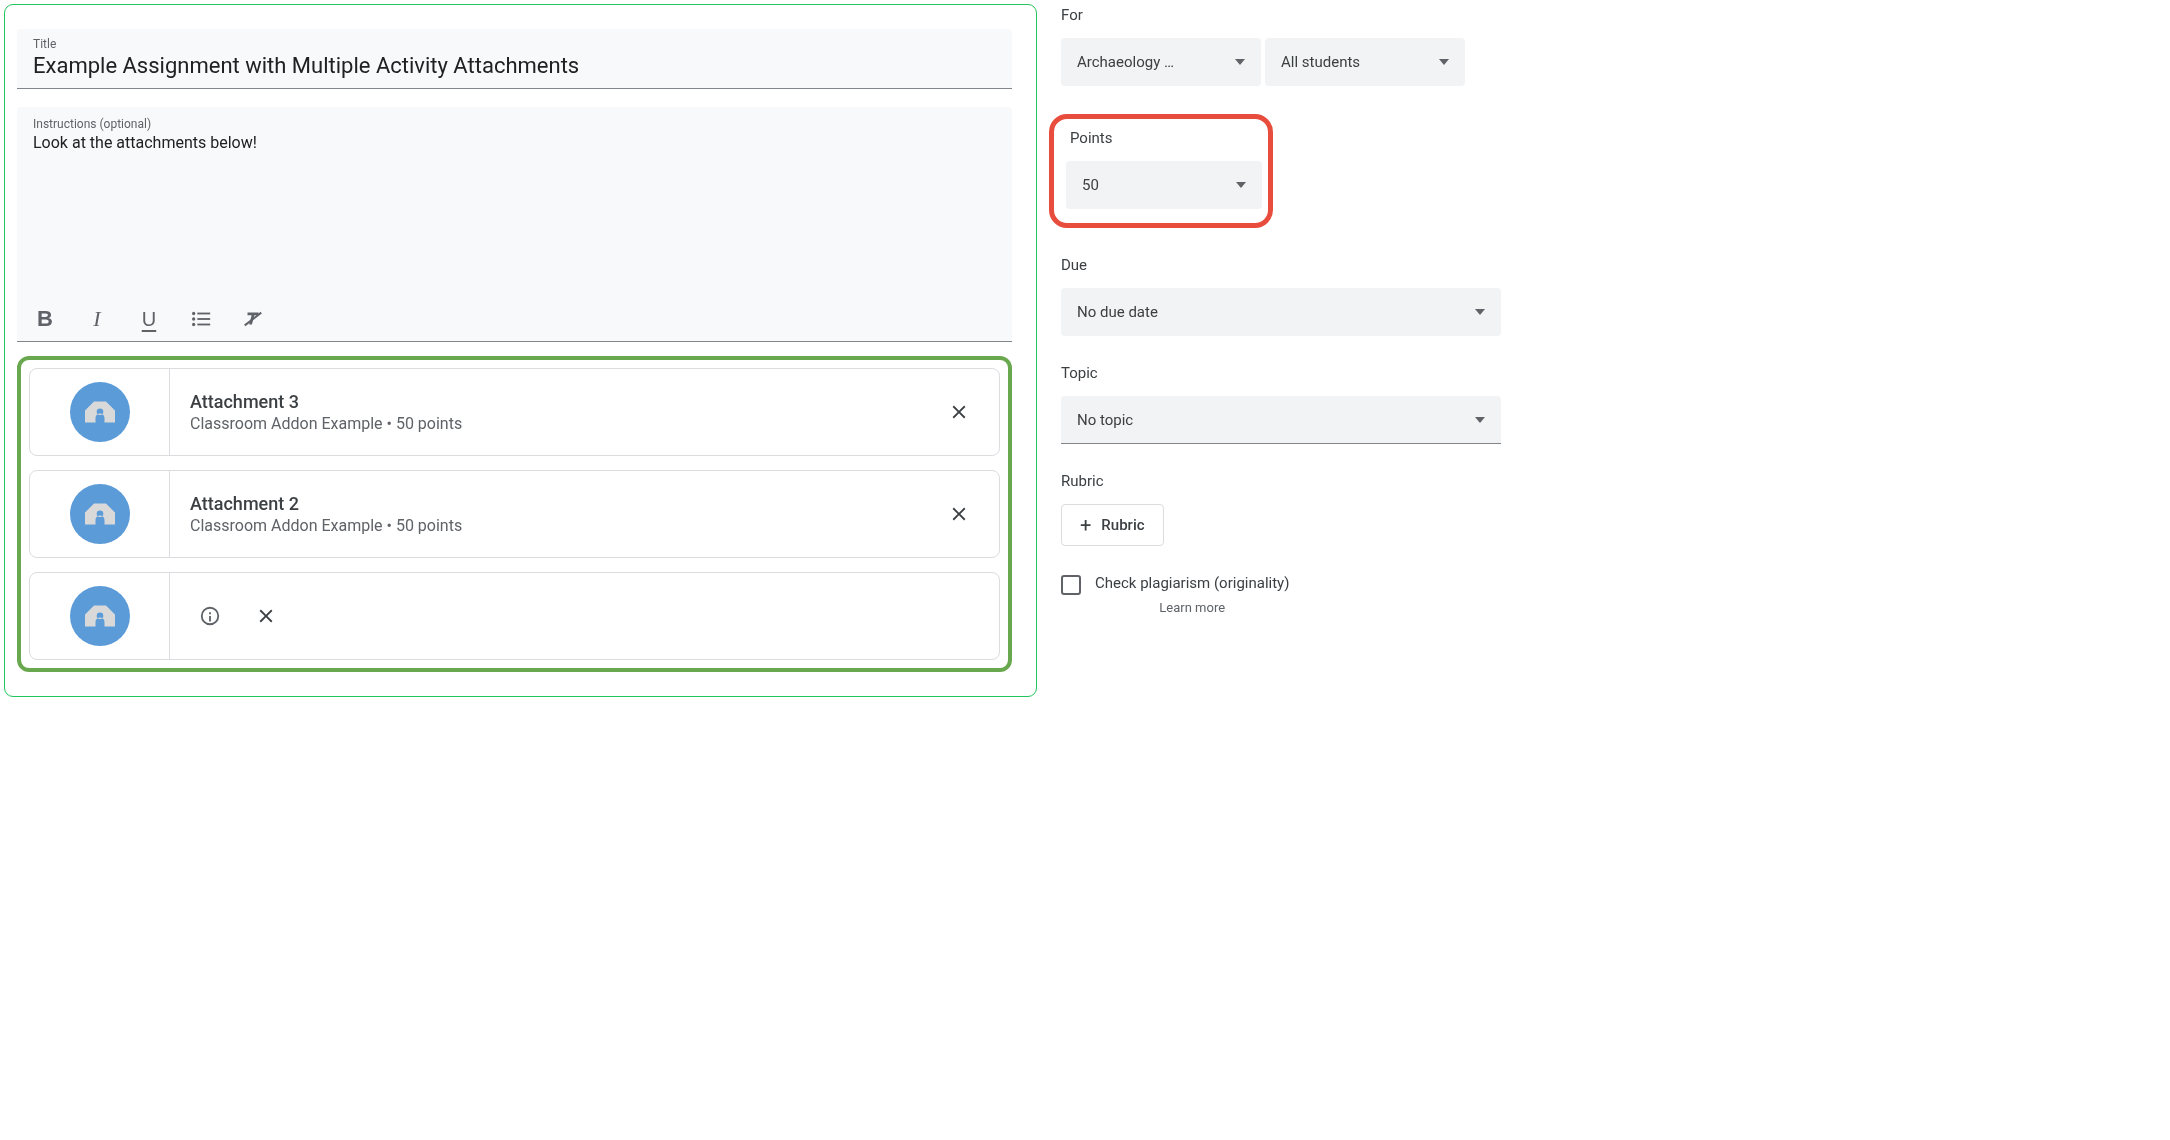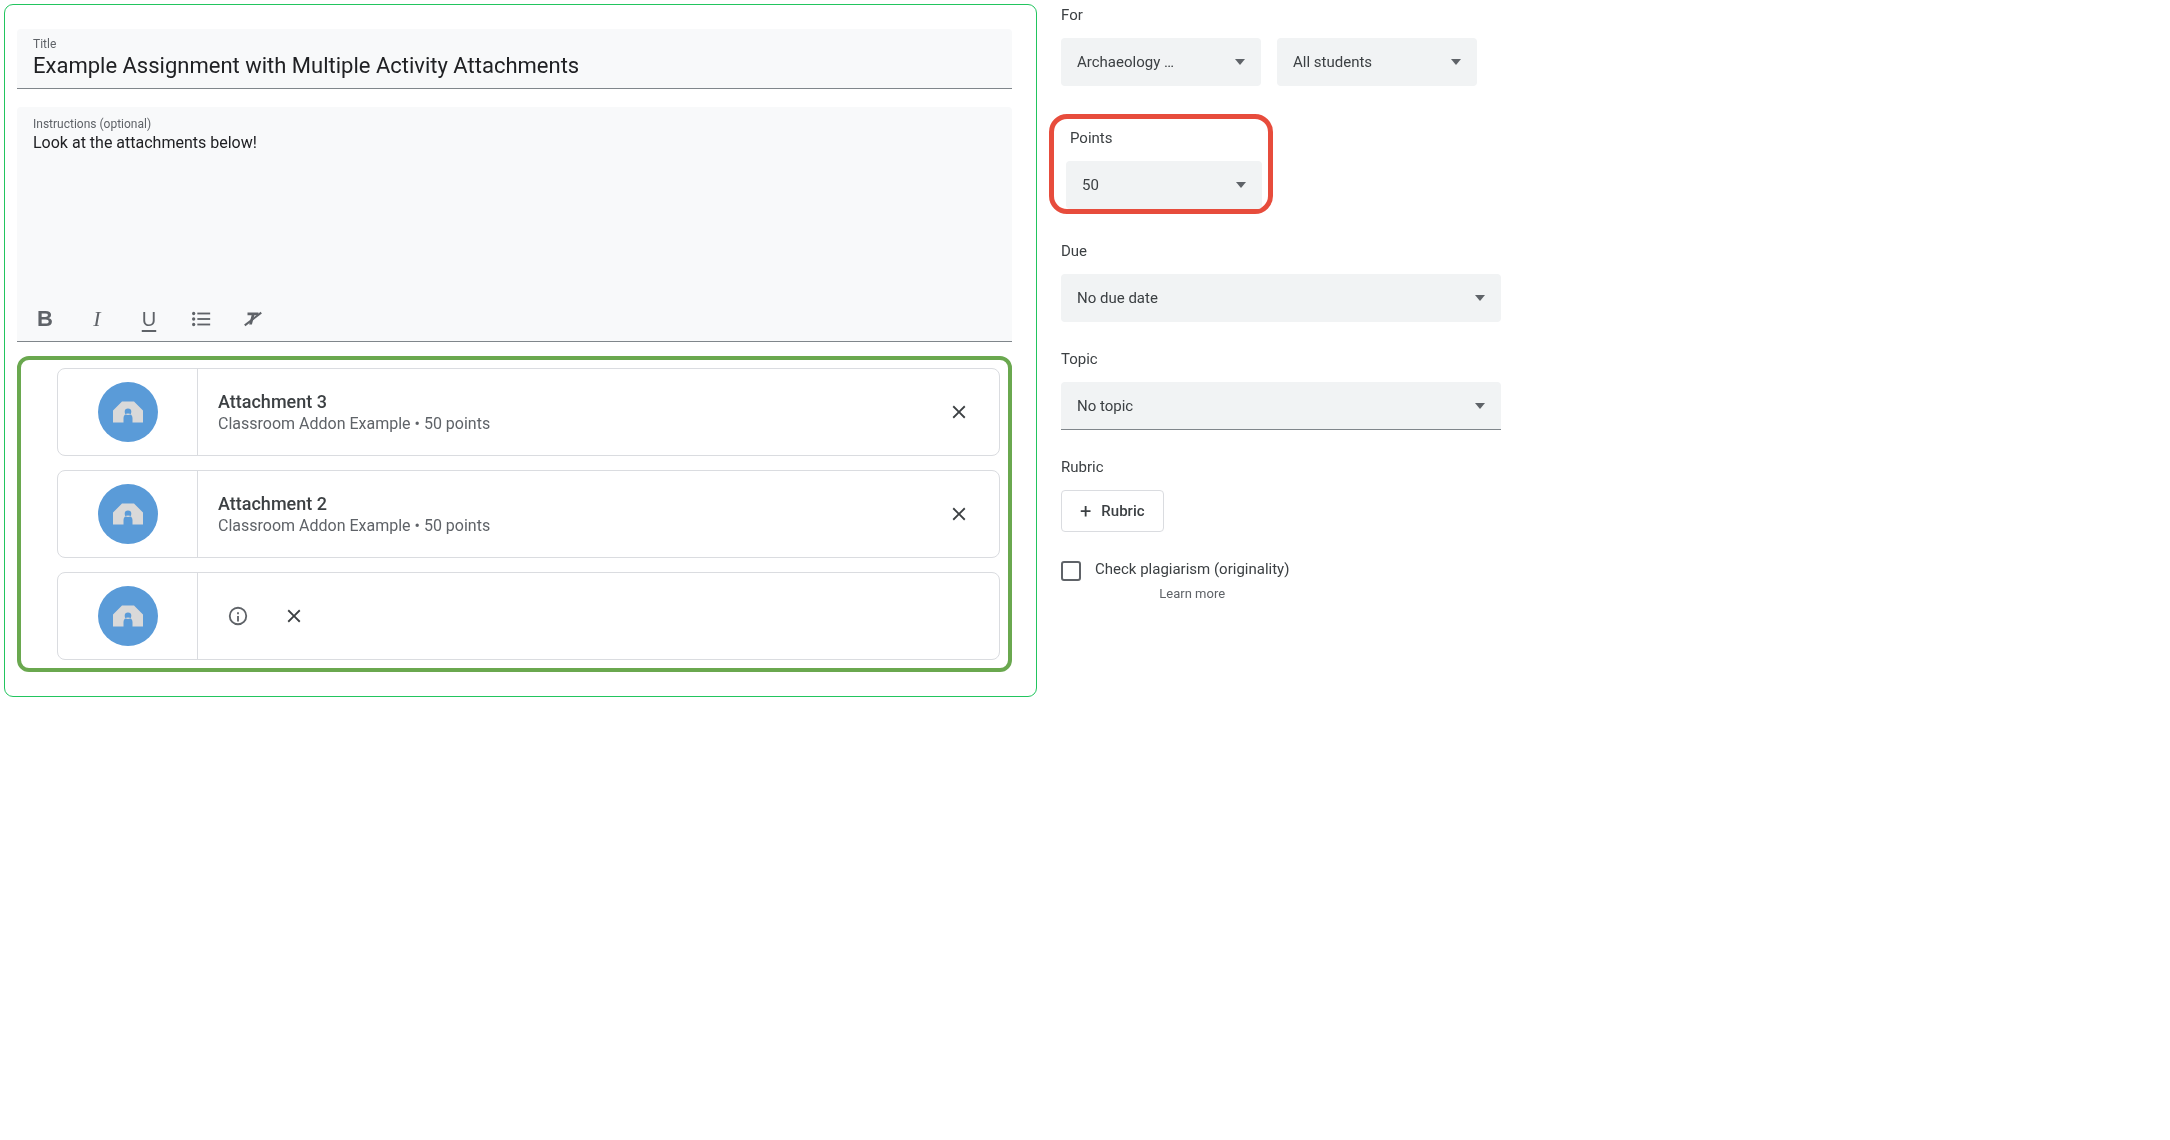--- a/index.html
+++ b/index.html
@@ -83,21 +83,20 @@
     padding: 8px;
   }
   .attachment {
     display: flex;
     align-items: stretch;
     border: 1px solid #dadce0;
     border-radius: 8px;
     overflow: hidden;
     background: #fff;
     height: 88px;
-    margin-left: 28px;
   }
   .attachment + .attachment { margin-top: 14px; }
   .att-icon-cell {
     width: 140px;
     display: flex;
     align-items: center;
     justify-content: center;
     border-right: 1px solid #dadce0;
   }
   .att-icon {
@@ -145,21 +144,21 @@
   .sidebar {
     width: 440px;
     padding-top: 2px;
   }
   .sb-section { margin-bottom: 28px; }
   .sb-label {
     color: #3c4043;
     font-size: 15px;
     margin-bottom: 14px;
   }
-  .sb-row { display: flex; gap: 16px; }
+  .sb-row { display: flex; gap: 4px; }
   .sb-select {
     background: #f1f3f4;
     border-radius: 4px;
     padding: 0 16px;
     height: 48px;
     display: flex;
     align-items: center;
     justify-content: space-between;
     color: #3c4043;
     font-size: 15px;
@@ -181,21 +180,21 @@
     width: 0; height: 0;
     border-left: 5px solid transparent;
     border-right: 5px solid transparent;
     border-top: 6px solid #5f6368;
     margin-left: 12px;
     flex-shrink: 0;
   }
   .points-highlight {
     border: 5px solid #e74c3c;
     border-radius: 18px;
-    padding: 10px 12px 0 12px;
+    padding: 10px 12px 14px 12px;
     width: 224px;
     margin-left: -12px;
   }
   .points-highlight .sb-label { margin-left: 4px; }
   .points-highlight .sb-select { width: 196px; flex: none; }
 
   .rubric-btn {
     display: inline-flex;
     align-items: center;
     gap: 10px;

